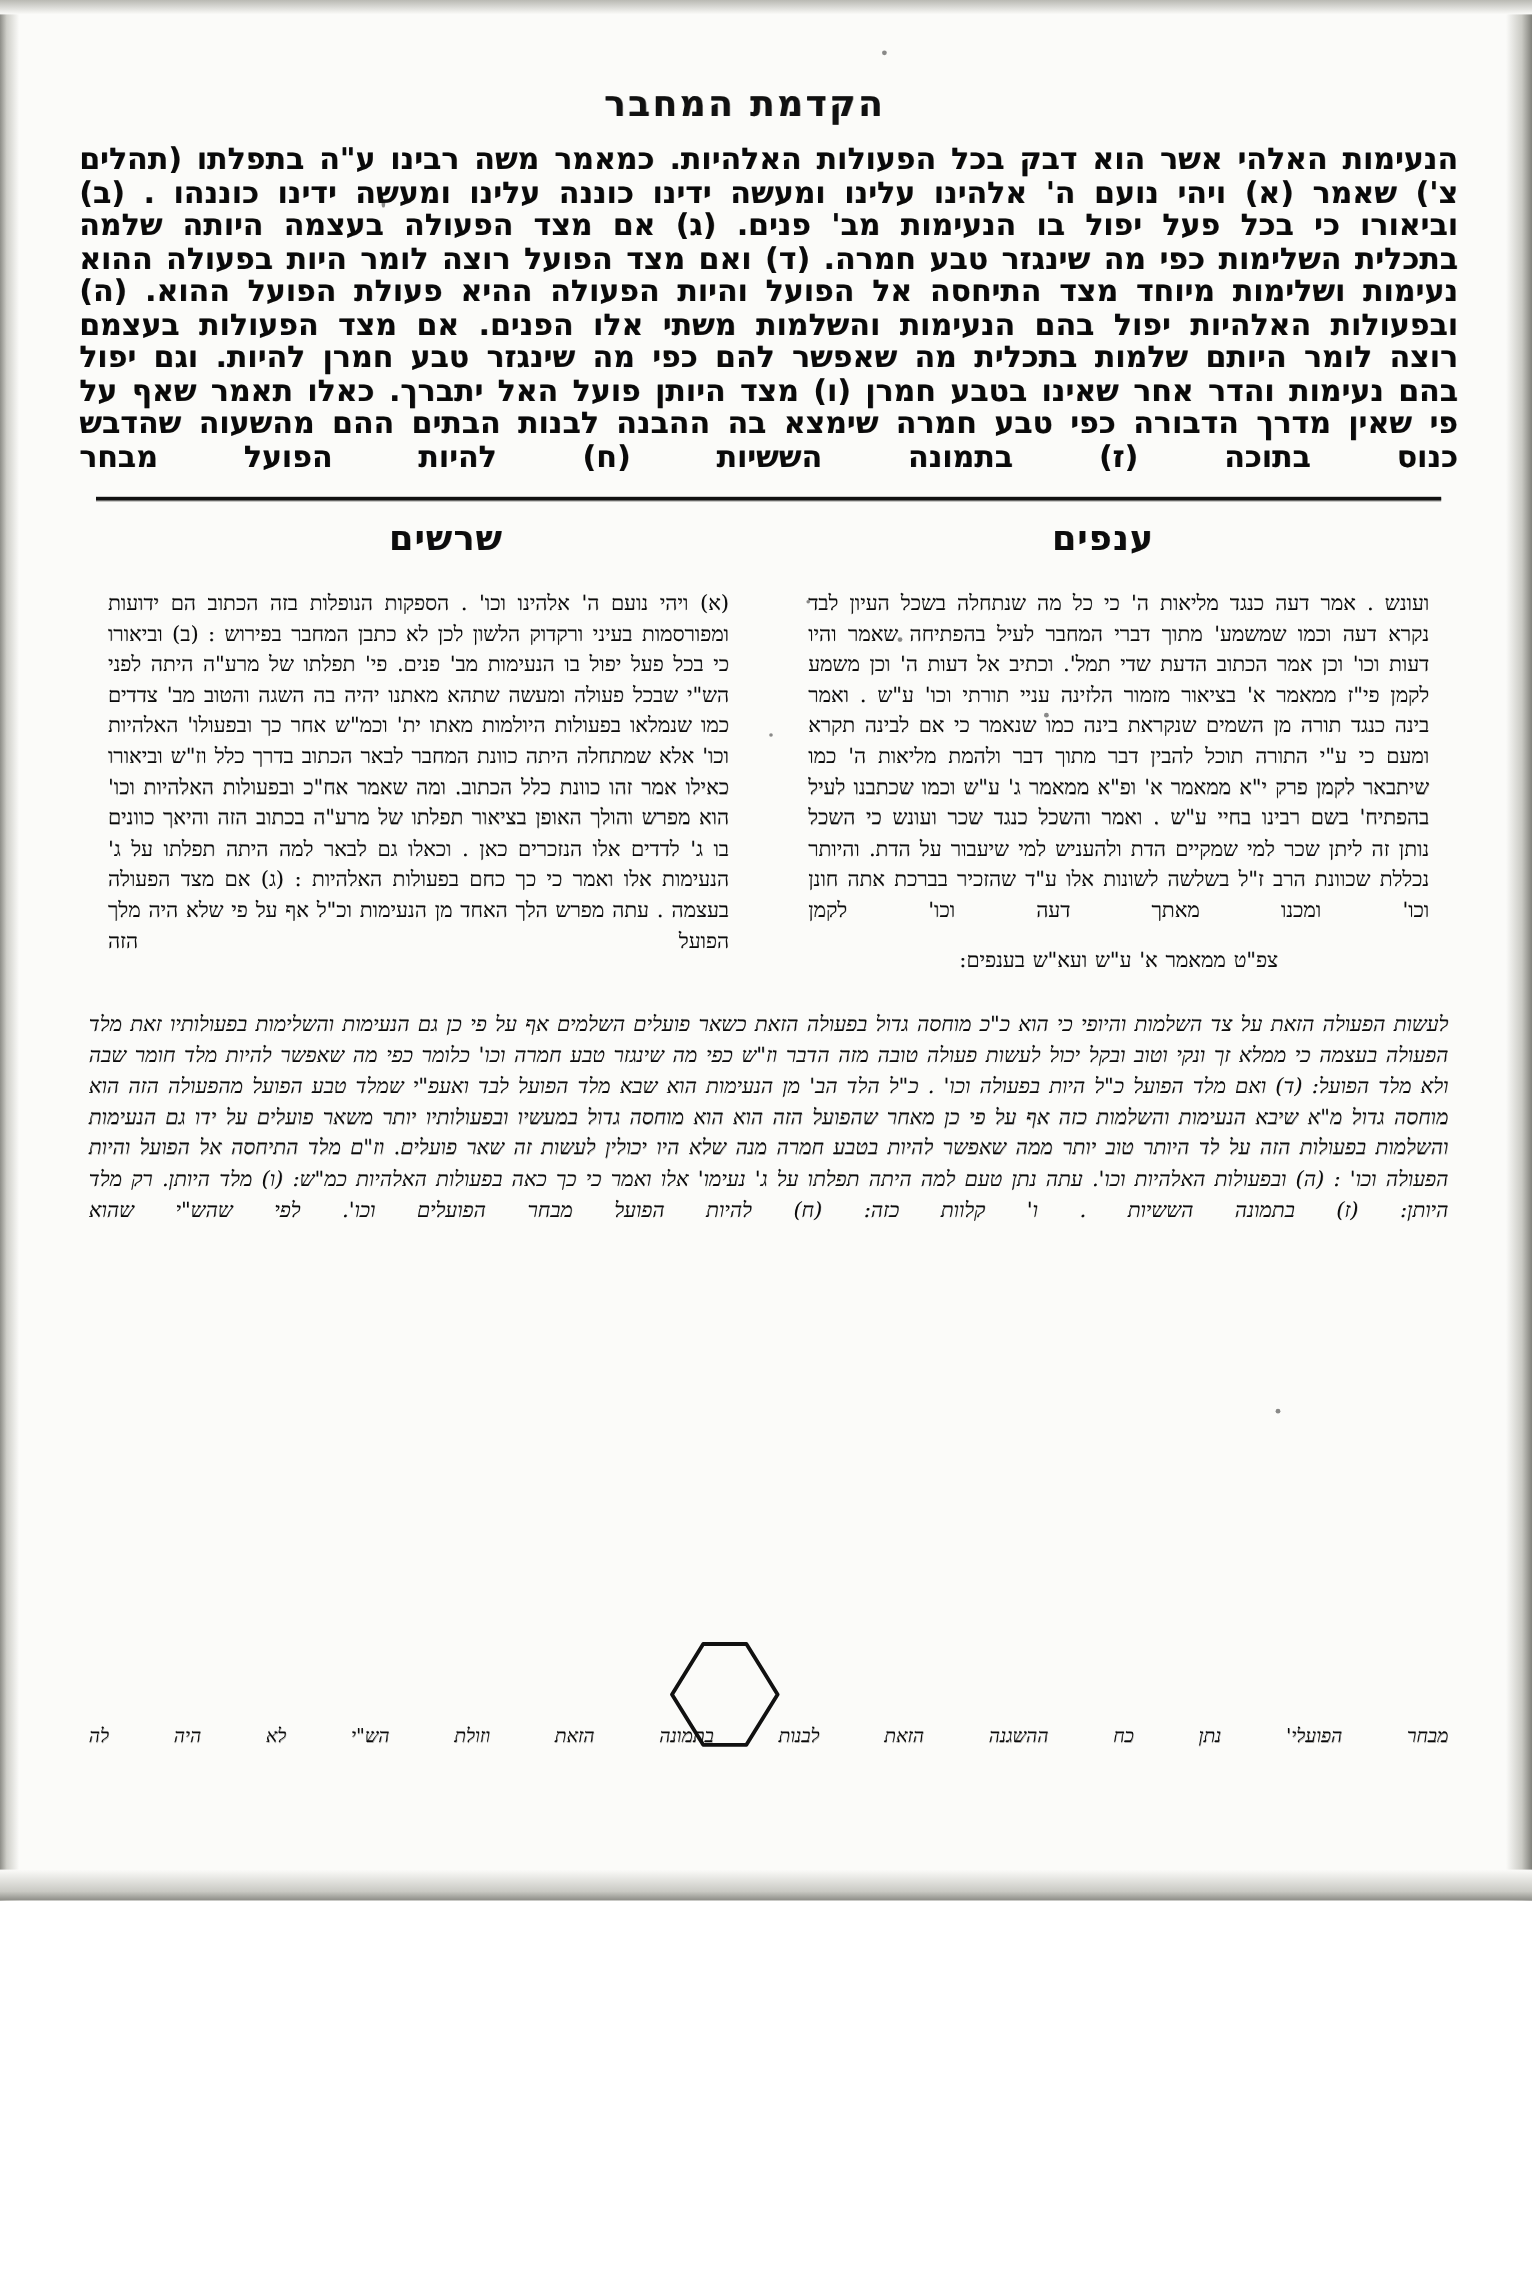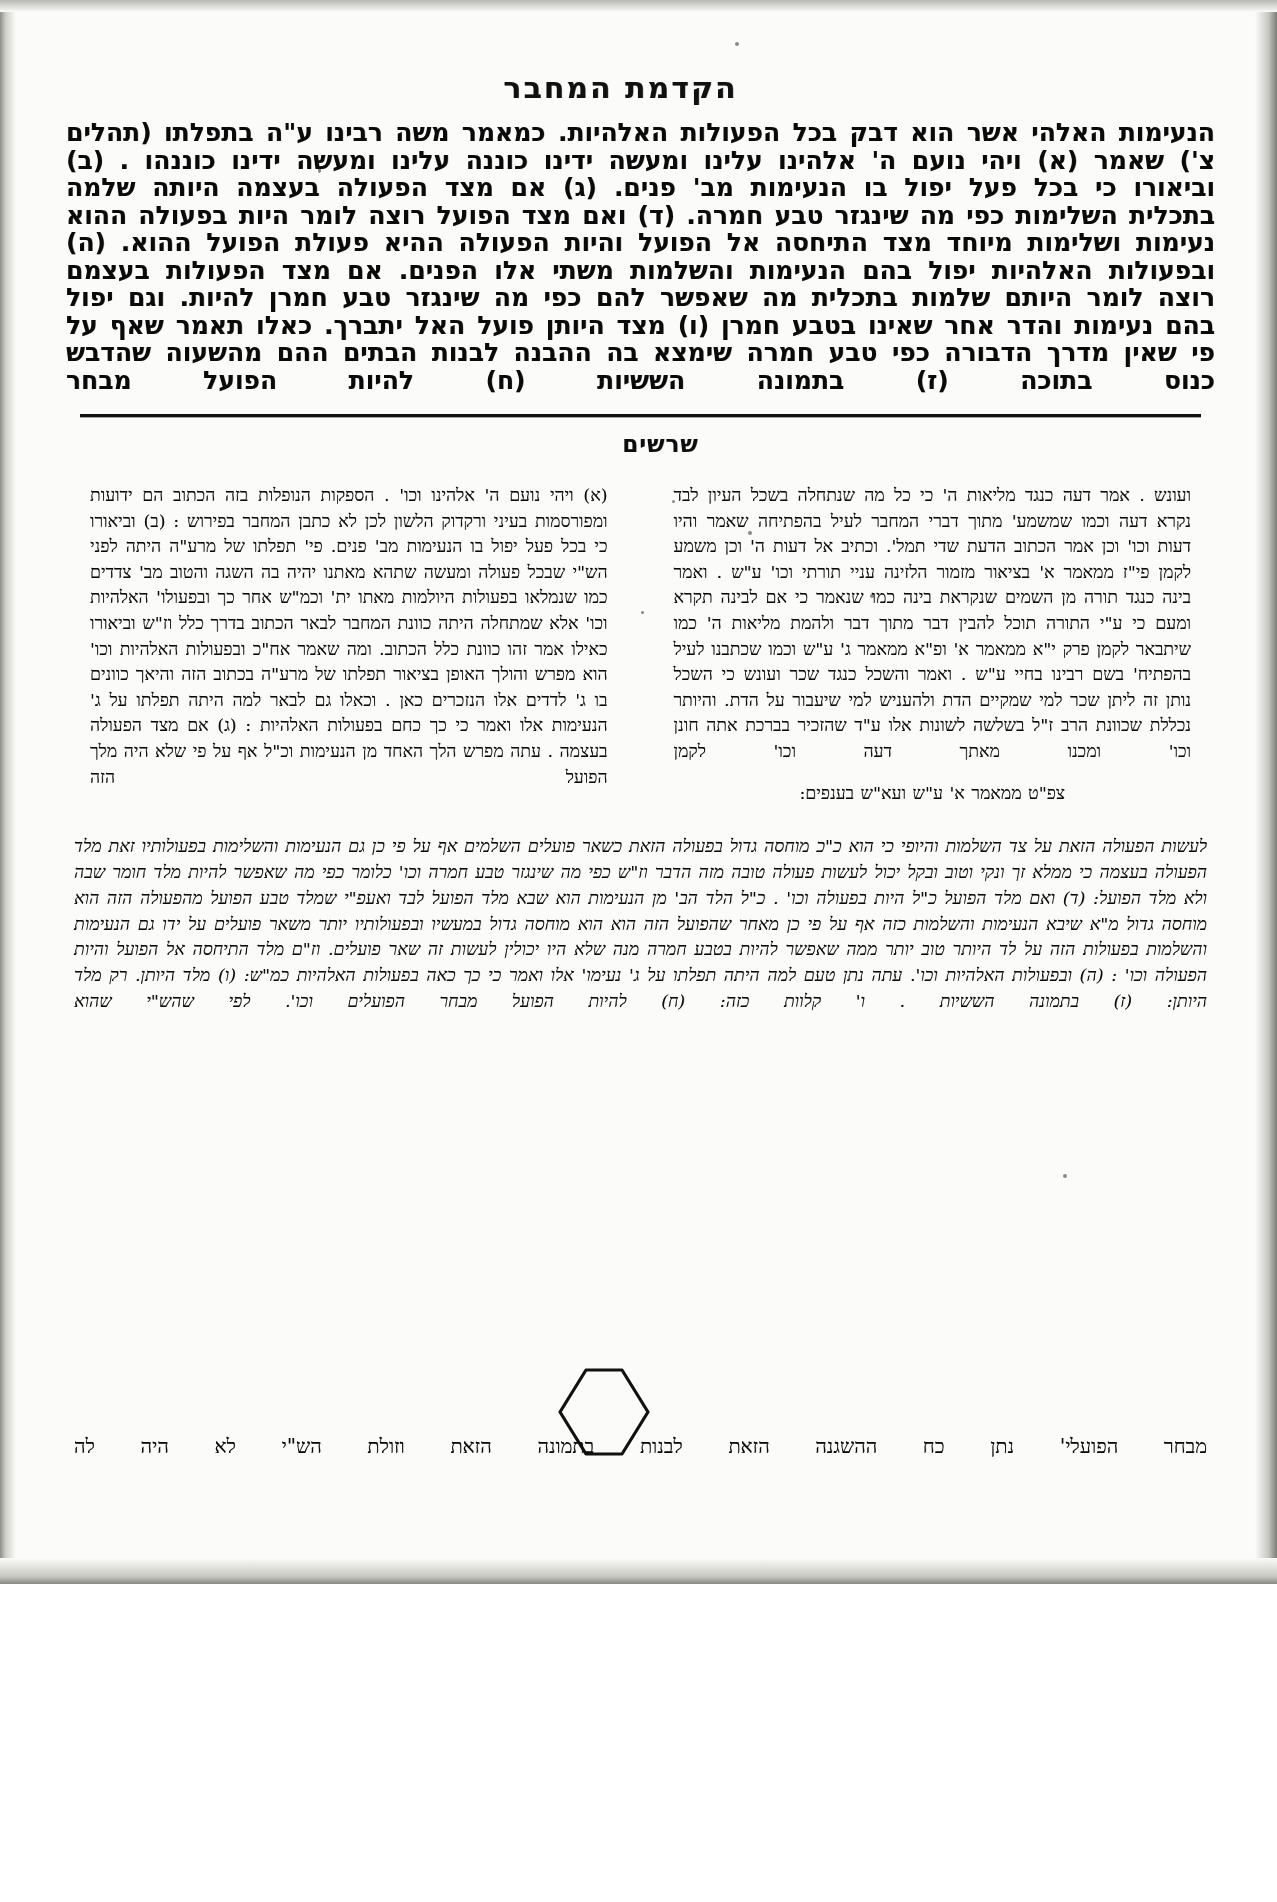--- a/index.html
+++ b/index.html
@@ -92,21 +92,21 @@
   .col-heads {
     display: flex;
     flex-direction: row;
     margin: 4px 0 10px 0;
   }
   .col-head {
     flex: 1 1 50%;
     text-align: center;
     font-family: "DejaVu Sans", "Liberation Sans", sans-serif;
     font-weight: bold;
-    font-size: 23px;
+    font-size: 29px;
     letter-spacing: 1px;
     color: #0d0d0d;
     text-shadow: 0.4px 0 0 rgba(0,0,0,.4);
   }
   .col-head.shorashim { padding-left: 40px; }
   .col-head.anafim    { padding-right: 30px; }
 
   
   .cols {
     display: flex;
@@ -162,27 +162,28 @@
 
   
   .tail-line {
     position: absolute;
     left: 58px;
     top: 1434px;
     width: 1165px;
     padding: 0 16px;
     box-sizing: border-box;
     font-family: "DejaVu Serif", "Liberation Serif", serif;
-    font-size: 20px;
+    font-size: 16px;
     line-height: 25.8px;
     color: #0a0a0a;
     direction: rtl;
     text-align: justify;
     text-align-last: justify;
     text-shadow: 0.35px 0.15px 0 rgba(0,0,0,.3);
+    font-style: italic;
   }
 </style>
 </head>
 <body>
 
 <div id="page">
 
   <div class="scan-edge left"></div>
   <div class="scan-edge right"></div>
   <div class="scan-edge top"></div>
@@ -202,20 +203,21 @@
 
     <h1 class="page-title">הקדמת המחבר</h1>
 
     <div class="body-block">
       <p>הנעימות האלהי אשר הוא דבק בכל הפעולות האלהיות. כמאמר משה רבינו ע"ה בתפלתו (תהלים צ') שאמר (א) ויהי נועם ה' אלהינו עלינו ומעשה ידינו כוננה עלינו ומעשה ידינו כוננהו . (ב) וביאורו כי בכל פעל יפול בו הנעימות מב' פנים. (ג) אם מצד הפעולה בעצמה היותה שלמה בתכלית השלימות כפי מה שינגזר טבע חמרה. (ד) ואם מצד הפועל רוצה לומר היות בפעולה ההוא נעימות ושלימות מיוחד מצד התיחסה אל הפועל והיות הפעולה ההיא פעולת הפועל ההוא. (ה) ובפעולות האלהיות יפול בהם הנעימות והשלמות משתי אלו הפנים. אם מצד הפעולות בעצמם רוצה לומר היותם שלמות בתכלית מה שאפשר להם כפי מה שינגזר טבע חמרן להיות. וגם יפול בהם נעימות והדר אחר שאינו בטבע חמרן (ו) מצד היותן פועל האל יתברך. כאלו תאמר שאף על פי שאין מדרך הדבורה כפי טבע חמרה שימצא בה ההבנה לבנות הבתים ההם מהשעוה שהדבש כנוס בתוכה (ז) בתמונה הששיות (ח) להיות הפועל מבחר</p>
     </div>
 
     <div class="rule"></div>
 
     <div class="col-heads">
+      <div class="col-head anafim">ענפים</div>
       <div class="col-head shorashim">שרשים</div>
     </div>
 
     <div class="cols">
       <div class="col">
         <p>ועונש . אמר דעה כנגד מליאות ה' כי כל מה שנתחלה בשכל העיון לבד נקרא דעה וכמו שמשמע' מתוך דברי המחבר לעיל בהפתיחה שאמר והיו דעות וכו' וכן אמר הכתוב הדעת שדי תמל'. וכתיב אל דעות ה' וכן משמע לקמן פי"ז ממאמר א' בציאור מזמור הלזינה עניי תורתי וכו' ע"ש . ואמר בינה כנגד תורה מן השמים שנקראת בינה כמו שנאמר כי אם לבינה תקרא ומעם כי ע"י התורה תוכל להבין דבר מתוך דבר ולהמת מליאות ה' כמו שיתבאר לקמן פרק י"א ממאמר א' ופ"א ממאמר ג' ע"ש וכמו שכתבנו לעיל בהפתיח' בשם רבינו בחיי ע"ש . ואמר והשכל כנגד שכר ועונש כי השכל נותן זה ליתן שכר למי שמקיים הדת ולהעניש למי שיעבור על הדת. והיותר נכללת שכוונת הרב ז"ל בשלשה לשונות אלו ע"ד שהזכיר בברכת אתה חונן וכו' ומכנו מאתך דעה וכו' לקמן</p>
         <span class="closing">צפ"ט ממאמר א' ע"ש ועא"ש בענפים:</span>
       </div>
       <div class="col">
         <p>(א) ויהי נועם ה' אלהינו וכו' . הספקות הנופלות בזה הכתוב הם ידועות ומפורסמות בעיני ורקדוק הלשון לכן לא כתבן המחבר בפירוש : (ב) וביאורו כי בכל פעל יפול בו הנעימות מב' פנים. פי' תפלתו של מרע"ה היתה לפני הש"י שבכל פעולה ומעשה שתהא מאתנו יהיה בה השגה והטוב מב' צדדים כמו שנמלאו בפעולות היולמות מאתו ית' וכמ"ש אחר כך ובפעולו' האלהיות וכו' אלא שמתחלה היתה כוונת המחבר לבאר הכתוב בדרך כלל וז"ש וביאורו כאילו אמר זהו כוונת כלל הכתוב. ומה שאמר אח"כ ובפעולות האלהיות וכו' הוא מפרש והולך האופן בציאור תפלתו של מרע"ה בכתוב הזה והיאך כוונים בו ג' לדדים אלו הנזכרים כאן . וכאלו גם לבאר למה היתה תפלתו על ג' הנעימות אלו ואמר כי כך כחם בפעולות האלהיות : (ג) אם מצד הפעולה בעצמה . עתה מפרש הלך האחד מן הנעימות וכ"ל אף על פי שלא היה מלך הפועל הזה</p>

